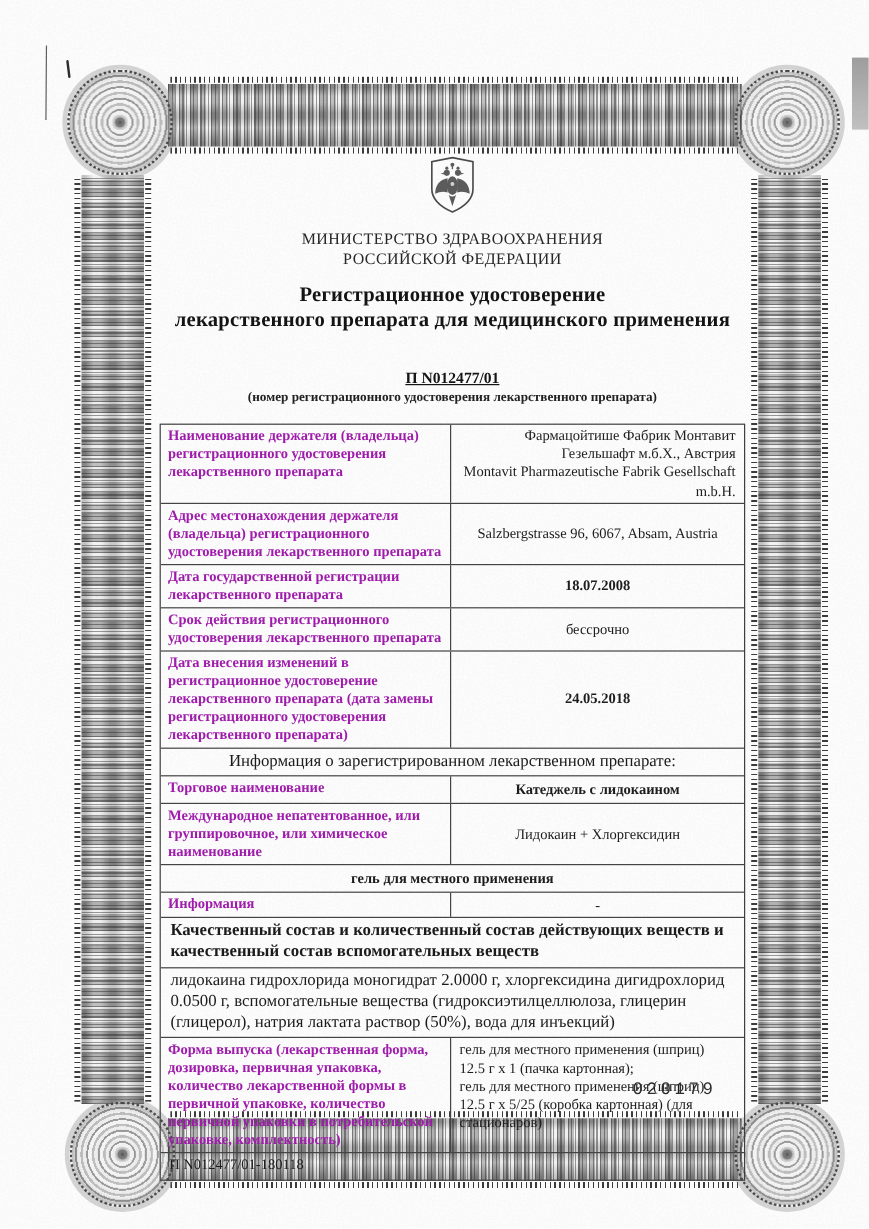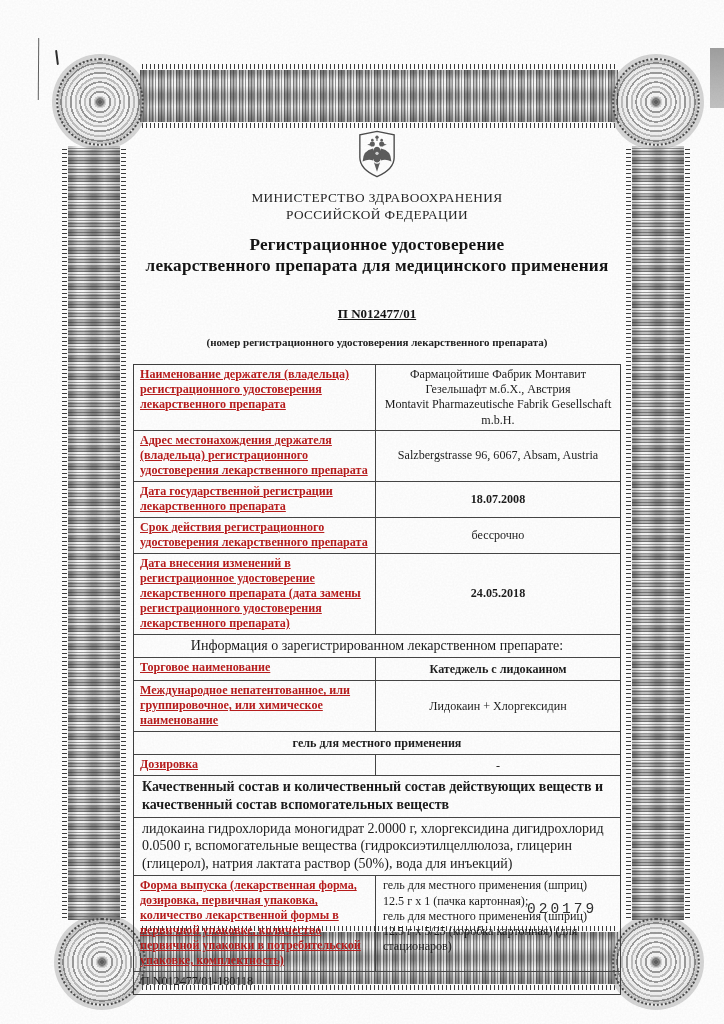--- a/index.html
+++ b/index.html
@@ -59,33 +59,33 @@
   .rosette.br { left: 612px; top: 918px; }
 
   
   .content { position: absolute; left: 133px; top: 130px; width: 488px; text-align: center; }
 
   .emblem { display: inline-block; margin-top: 0; filter: blur(.25px); }
 
   .ministry { margin-top: 7px; font-size: 13.3px; line-height: 1.28; letter-spacing: .4px; color: #262626; }
   .doc-title { margin-top: 12px; font-size: 17.2px; font-weight: bold; line-height: 1.22; color: #141414; letter-spacing: .2px; }
   .reg-number { margin-top: 29px; font-size: 13px; font-weight: bold; text-decoration: underline; color: #151515; }
-  .reg-number-caption { margin-top: 14px; font-size: 11px; font-weight: bold; color: #222; }
+  .reg-number-caption { margin-top: 2px; font-size: 11px; font-weight: bold; color: #222; }
 
   
   .reg-table { margin-top: 16px; width: 488px; border: 1.6px solid #3f3f3f; text-align: left; }
   .t-row { display: flex; border-top: 1.6px solid #454545; }
   .t-row:first-child { border-top: none; }
   .cell-l {
     width: 242px; flex: none; border-right: 1.6px solid #454545;
-    padding: 2px 6px 3px; font-weight: bold; font-size: 12.1px; line-height: 1.24; color: #b91c1c; text-decoration: underline;
+    padding: 2px 6px 3px; font-weight: bold; font-size: 12.1px; line-height: 1.24; color: #a21caf;
   }
   .cell-r {
     flex: 1; display: flex; align-items: center; justify-content: center;
-    text-align: center; font-size: 12.1px; line-height: 1.26; padding: 2px 7px; color: #1d1d1d;
+    text-align: right; font-size: 12.1px; line-height: 1.26; padding: 2px 7px; color: #1d1d1d;
   }
   .cell-r.align-left { justify-content: flex-start; text-align: left; align-items: flex-start; }
   .cell-r.val-bold { font-weight: bold; }
   .cell-r.multiline { white-space: pre-line; }
   .t-full { padding: 2px 8px 3px; font-size: 14px; line-height: 1.26; border-top: 1.6px solid #454545; color: #1b1b1b; }
   .t-full.centered { text-align: center; }
   .t-full.heading { font-weight: bold; text-align: left; }
   .t-full.body-text { text-align: left; }
 
   .r0 { min-height: 49px; } .r1 { min-height: 49px; } .r2 { min-height: 28px; }
@@ -189,21 +189,21 @@
       <div class="t-row r6">
         <div class="cell-l">Международное непатентованное, или группировочное, или химическое наименование</div>
         <div class="cell-r">Лидокаин + Хлоргексидин</div>
       </div>
 
       <div class="t-row r7">
         <div class="cell-r val-bold">гель для местного применения</div>
       </div>
 
       <div class="t-row r8">
-        <div class="cell-l">Дозировка</div>
+        <div class="cell-l">Информация</div>
         <div class="cell-r">-</div>
       </div>
 
       <div class="t-full heading rq">Качественный состав и количественный состав действующих веществ и качественный состав вспомогательных веществ</div>
       <div class="t-full body-text rc">лидокаина гидрохлорида моногидрат 2.0000 г, хлоргексидина дигидрохлорид 0.0500 г, вспомогательные вещества (гидроксиэтилцеллюлоза, глицерин (глицерол), натрия лактата раствор (50%), вода для инъекций)</div>
 
       <div class="t-row r9">
         <div class="cell-l">Форма выпуска (лекарственная форма, дозировка, первичная упаковка, количество лекарственной формы в первичной упаковке, количество первичной упаковки в потребительской упаковке, комплектность)</div>
         <div class="cell-r align-left multiline">гель для местного применения (шприц)
 12.5 г х 1 (пачка картонная);

